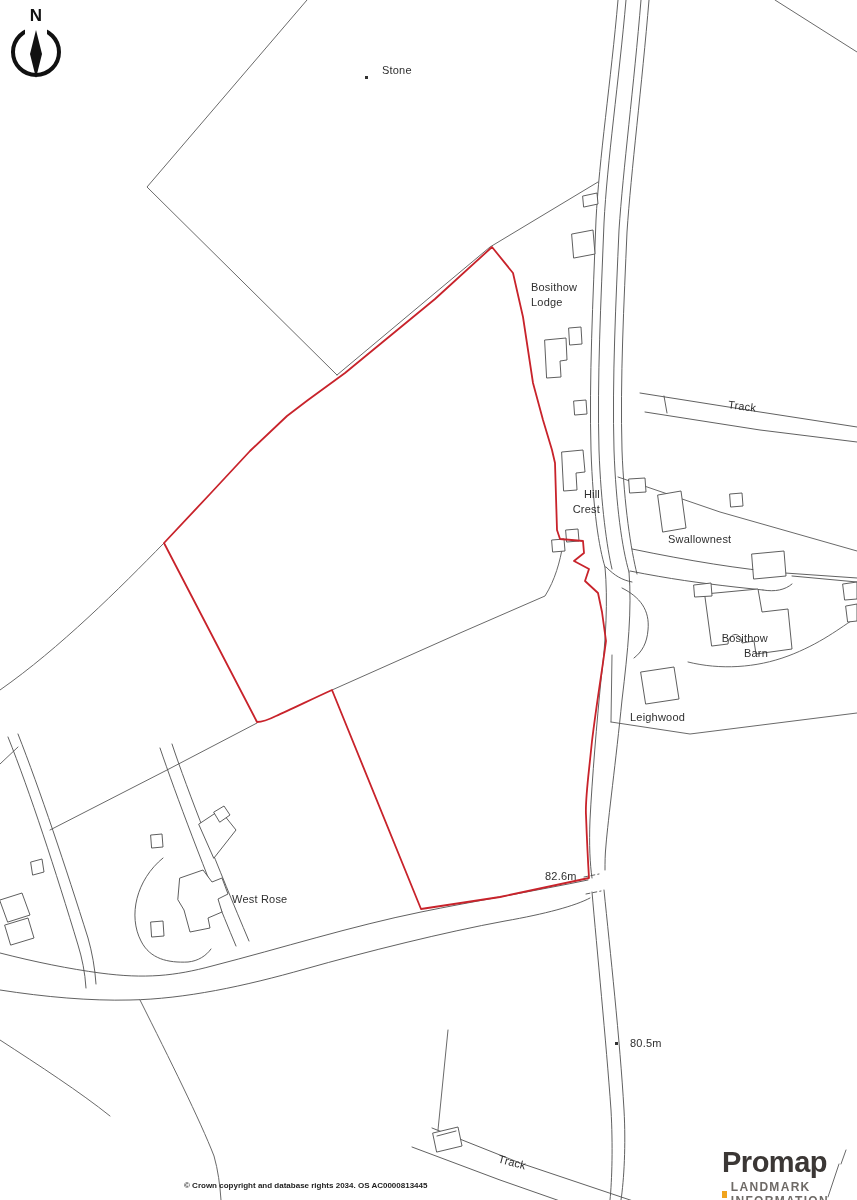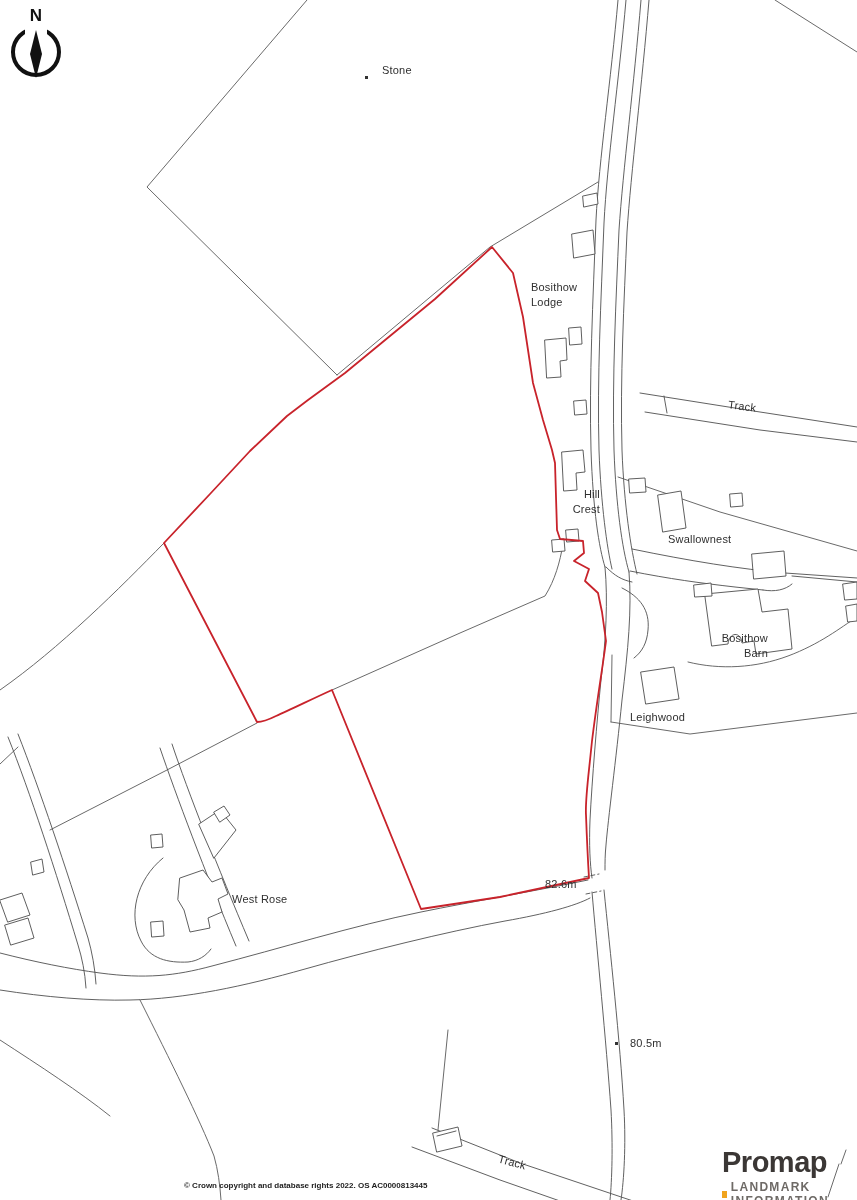--- a/index.html
+++ b/index.html
@@ -148,26 +148,26 @@
   <div class="map-label" style="left:531px;top:280px;">Bosithow
 Lodge</div>
   <div class="map-label rot7" style="left:728px;top:399px;">Track</div>
   <div class="map-label center" style="left:560px;top:487px;width:40px;">Hill
 Crest</div>
   <div class="map-label" style="left:668px;top:532px;">Swallownest</div>
   <div class="map-label center" style="left:712px;top:631px;width:56px;">Bosithow
 Barn</div>
   <div class="map-label" style="left:630px;top:710px;">Leighwood</div>
   <div class="map-label" style="left:232px;top:892px;">West Rose</div>
-  <div class="map-label" style="left:545px;top:869px;margin-top:8px;">82.6m</div>
+  <div class="map-label" style="left:545px;top:869px;">82.6m</div>
   <div class="map-label" style="left:630px;top:1036px;">80.5m</div>
   <div class="map-label rot15" style="left:498px;top:1155px;">Track</div>
 
 
-  <div class="copyright">© Crown copyright and database rights 2022. OS AC0000813445</div>
+  <div class="copyright">© Crown copyright and database rights 2034. OS AC0000813445</div>
 
   <div class="brand">
     <div class="brand-name">Promap</div>
     <div class="brand-tag">
       <svg width="7" height="7">
         <rect x="0" y="0" width="7" height="7" fill="#f0a41e"></rect>
       </svg>
       <span class="brand-tag-text">LANDMARK INFORMATION</span>
     </div>
   </div>

